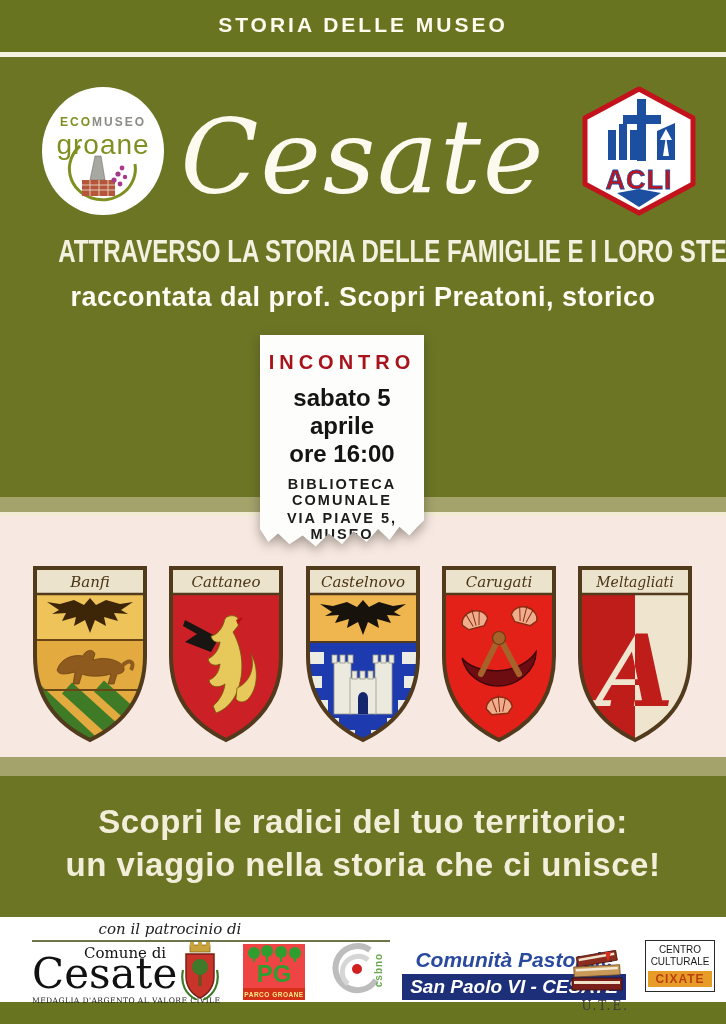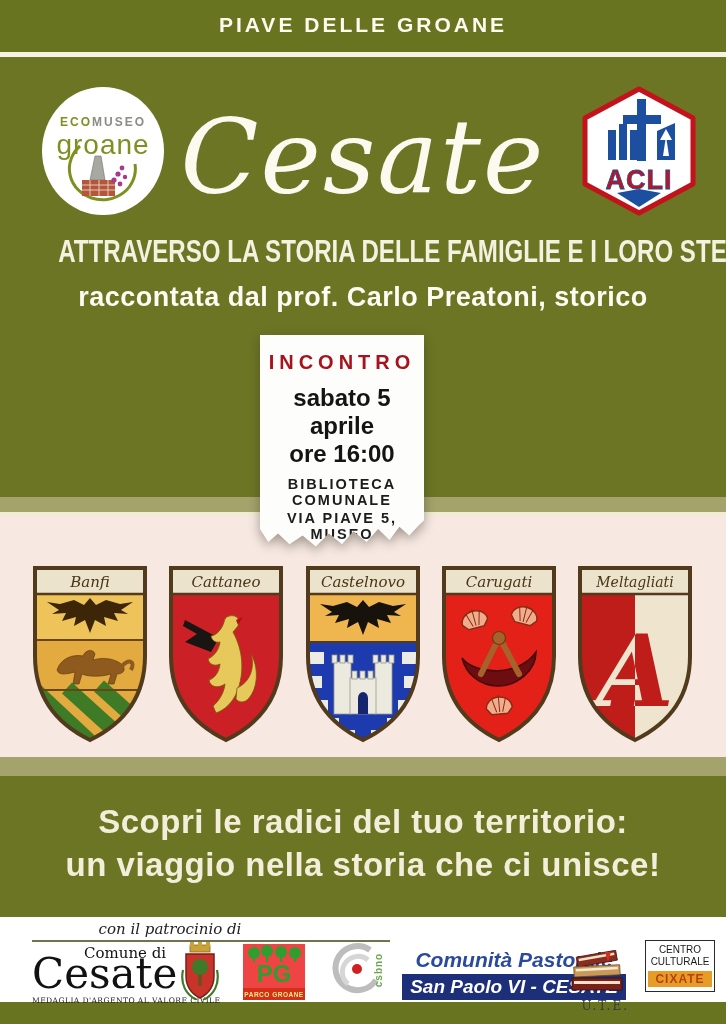--- a/index.html
+++ b/index.html
@@ -101,21 +101,21 @@
   <div class="white-rule"></div>
   <div class="band-olive-main"></div>
   <div class="band-sage-top"></div>
   <div class="band-cream-line"></div>
   <div class="band-beige"></div>
   <div class="band-sage-bottom"></div>
   <div class="band-olive-closing"></div>
   <div class="band-footer"></div>
   <div class="band-olive-bottom"></div>
 
-  <div class="banner">PIAVE DELLE GROANE</div>
+  <div class="banner">STORIA DELLE MUSEO</div>
 
   <div class="ecomuseo">
     <svg width="130" height="134" viewBox="0 0 130 134">
       <ellipse cx="65" cy="67" rx="61" ry="64" fill="#ffffff"></ellipse>
       <text x="65" y="42" text-anchor="middle" font-size="12" font-weight="bold" letter-spacing="2"><tspan fill="#7f9021">ECO</tspan><tspan fill="#8c8c86">MUSEO</tspan></text>
       <text x="65" y="70" text-anchor="middle" fill="#7f9021" font-size="28" letter-spacing="1">groane</text>
       <path d="M97 80 A33 31 0 1 1 42 62" stroke="#7f9021" stroke-width="3" fill="none"></path>
       <polygon points="52,96 57,72 63,72 67,96" fill="#a8a8a2" stroke="#6e6e68" stroke-width="0.6"></polygon>
       <rect x="44" y="96" width="33" height="16" fill="#b5563a"></rect>
       <path d="M44 101 H77 M44 106 H77 M52 96 V112 M61 96 V112 M70 96 V112" stroke="#e8d8c8" stroke-width="0.9"></path>
@@ -142,21 +142,21 @@
       </g>
       <polygon points="84,70 87,50 90,70" fill="#ffffff"></polygon>
       <polygon points="81,54 87,43 93,54" fill="#ffffff"></polygon>
       <text x="60" y="103" text-anchor="middle" font-size="27" font-weight="bold" letter-spacing="1" fill="#c4121c" stroke="#1d4fa1" stroke-width="0.8">ACLI</text>
       <path d="M38 107 L60 103 L82 107 L60 121 Z" fill="#1d4fa1"></path>
     </svg>
   </div>
 
   <div class="title-script">Cesate</div>
   <div class="subtitle1"><span>ATTRAVERSO LA STORIA DELLE FAMIGLIE E I LORO STEMMI</span></div>
-  <div class="subtitle2">raccontata dal prof. Carlo Preatoni, storico</div>
+  <div class="subtitle2">raccontata dal prof. Scopri Preatoni, storico</div>
 
   <div class="card-wrap">
     <div class="card">
       <div class="card-label">INCONTRO</div>
       <div class="card-date">sabato 5 aprile</div>
       <div class="card-time">ore 16:00</div>
       <div class="card-venue1">BIBLIOTECA COMUNALE</div>
       <div class="card-venue2">VIA PIAVE 5, MUSEO</div>
       <div class="card-divider"></div>
       <div class="card-note">con un drink finale</div>

